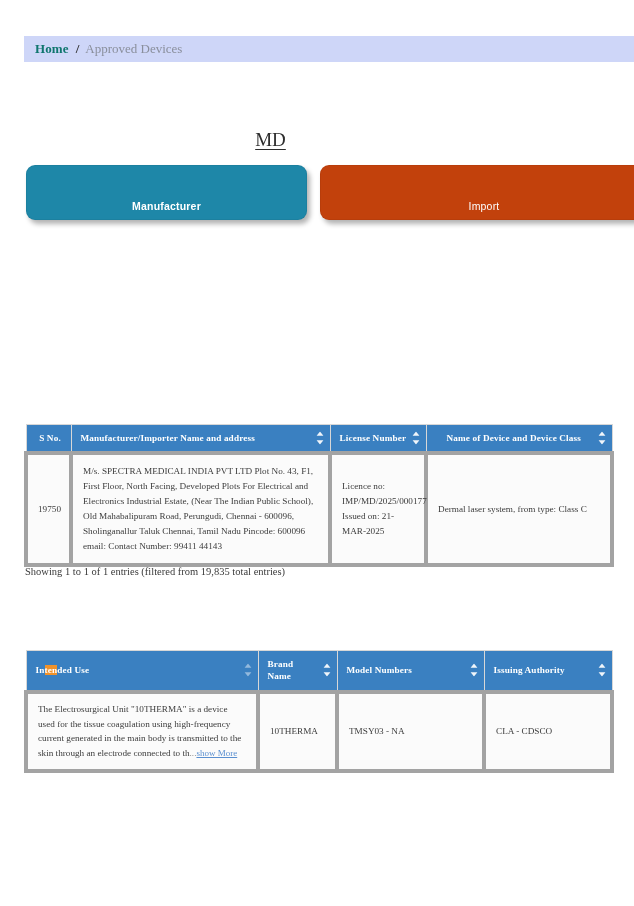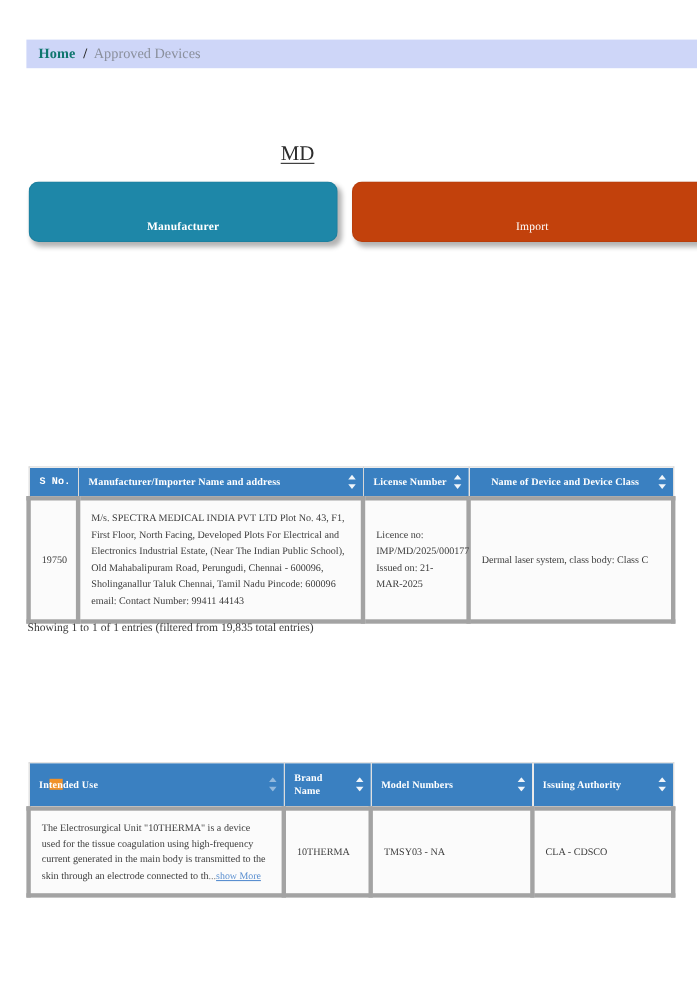--- a/index.html
+++ b/index.html
@@ -80,21 +80,21 @@
     left: 26px;
     width: 281px;
     background: #1e87a8;
   }
   .btn-import {
     left: 320px;
     width: 328px;
     background: #c2410c;
   }
   .btn-label {
-    font-family: Liberation Serif, serif;
+    font-family: Liberation Sans, sans-serif;
     font-size: 10.5px;
     font-weight: bold;
     color: #ffffff;
     letter-spacing: .2px;
     margin-top: 27px;
   }
   .btn-import .btn-label { color: #fdfdfd; font-weight: normal; }
 
   
   .tbl-wrap { position: absolute; }
@@ -182,21 +182,21 @@
     <span class="btn-label">Manufacturer</span>
   </div>
   <div class="btn btn-import">
     <span class="btn-label">Import</span>
   </div>
 
   <div class="tbl-wrap" style="left:24px; top:424px;">
     <table class="dt" style="width:586px;">
       <thead>
         <tr>
-          <th class="center" style="width:45px; padding-right:6px;font-family:Liberation Mono, monospace;">
+          <th class="center" style="width:45px; padding-right:6px;">
             <span>S No.</span>
           </th>
           <th style="width:259px;">
             <span>Manufacturer/Importer Name and address</span>
             <span class="sort-ico">
               <svg width="8" height="13" viewBox="0 0 8 13">
                   <polygon points="4,0 7.4,4.3 0.6,4.3" fill="#ffffff"></polygon>
                   <polygon points="4,13 7.4,8.7 0.6,8.7" fill="#ffffff"></polygon>
                 </svg>
             </span>
@@ -219,30 +219,30 @@
                 </svg>
             </span>
           </th>
         </tr>
       </thead>
       <tbody>
         <tr>
           <td class="center">19750</td>
           <td>M/s. SPECTRA MEDICAL INDIA PVT LTD Plot No. 43, F1, First Floor, North Facing, Developed Plots For Electrical and Electronics Industrial Estate, (Near The Indian Public School), Old Mahabalipuram Road, Perungudi, Chennai - 600096, Sholinganallur Taluk Chennai, Tamil Nadu Pincode: 600096 email: Contact Number: 99411 44143</td>
           <td>Licence no: IMP/MD/2025/000177 Issued on: 21-MAR-2025</td>
-          <td>Dermal laser system, class body: Class C</td>
+          <td>Dermal laser system, from type: Class C</td>
         </tr>
       </tbody>
     </table>
   </div>
 
   <div class="showing">Showing 1 to 1 of 1 entries (filtered from 19,835 total entries)</div>
 
   <div class="tbl-wrap" style="left:24px; top:650px;">
-    <table class="dt" style="width:586px;margin-top:43px;">
+    <table class="dt" style="width:586px;">
       <thead>
         <tr>
           <th style="width:232px;">
             <span><span>In</span><span class="hl">ten</span><span>ded Use</span></span>
             <span class="sort-ico" style="opacity:.45;">
               <svg width="8" height="13" viewBox="0 0 8 13">
                   <polygon points="4,0 7.4,4.3 0.6,4.3" fill="#ffffff"></polygon>
                   <polygon points="4,13 7.4,8.7 0.6,8.7" fill="#ffffff"></polygon>
                 </svg>
             </span>

